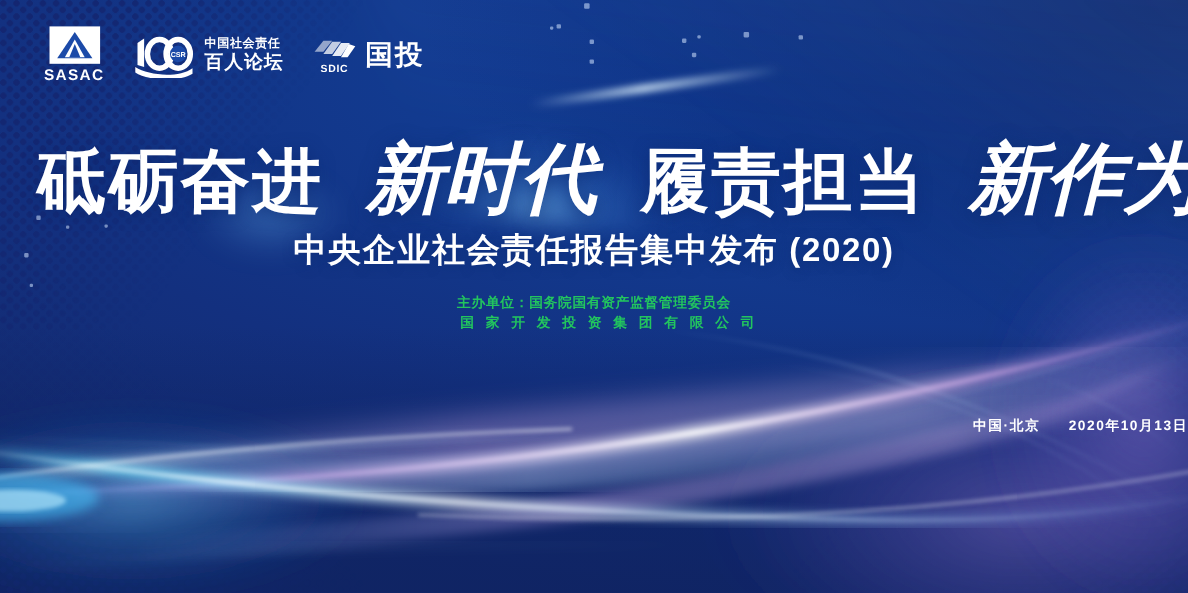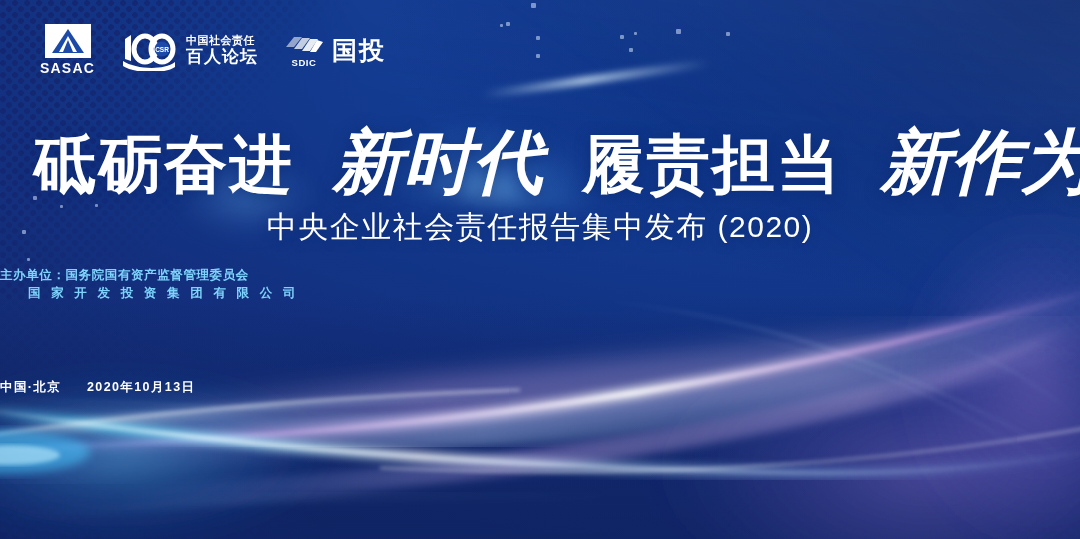--- a/index.html
+++ b/index.html
@@ -142,42 +142,42 @@
     text-shadow:0 3px 16px rgba(10,40,110,.7);
     padding:0 4px;
   }
   .hl-gap{display:inline-block;width:26px;}
 
   
   .subtitle{
     position:absolute;left:0;right:0;top:207px;
     text-align:center;z-index:20;
     color:#ffffff;
-    font-size:30px;font-weight:400;letter-spacing:1.5px;
+    font-size:30px;font-weight:700;letter-spacing:1.5px;
     font-family:"Liberation Sans","DejaVu Sans",sans-serif;
     text-shadow:0 2px 10px rgba(10,40,110,.55);
   }
 
   
   .orgs{
     position:absolute;left:0;right:0;top:266px;
-    text-align:left;z-index:20;color:#7dd3fc;
+    text-align:center;z-index:20;color:#22c55e;
   }
   .org-line{
     font-size:12.5px;font-weight:700;line-height:18px;letter-spacing:.6px;
     font-family:"Liberation Sans","DejaVu Sans",sans-serif;
     white-space:pre;
   }
   .org-line.spaced{letter-spacing:3.6px;}
   .org-line.indent{padding-left:28px;letter-spacing:3.6px;}
 
   
   .placedate{
     position:absolute;left:0;right:0;top:379px;
-    text-align:left;z-index:20;color:#ffffff;
+    text-align:right;z-index:20;color:#ffffff;
     font-size:12.5px;letter-spacing:1.4px;font-weight:600;
     font-family:"Liberation Sans","DejaVu Sans",sans-serif;
   }
   .placedate .pd-sep{display:inline-block;width:16px;}
 </style>
 </head>
 <body>
 
 <div class="stage">
 

